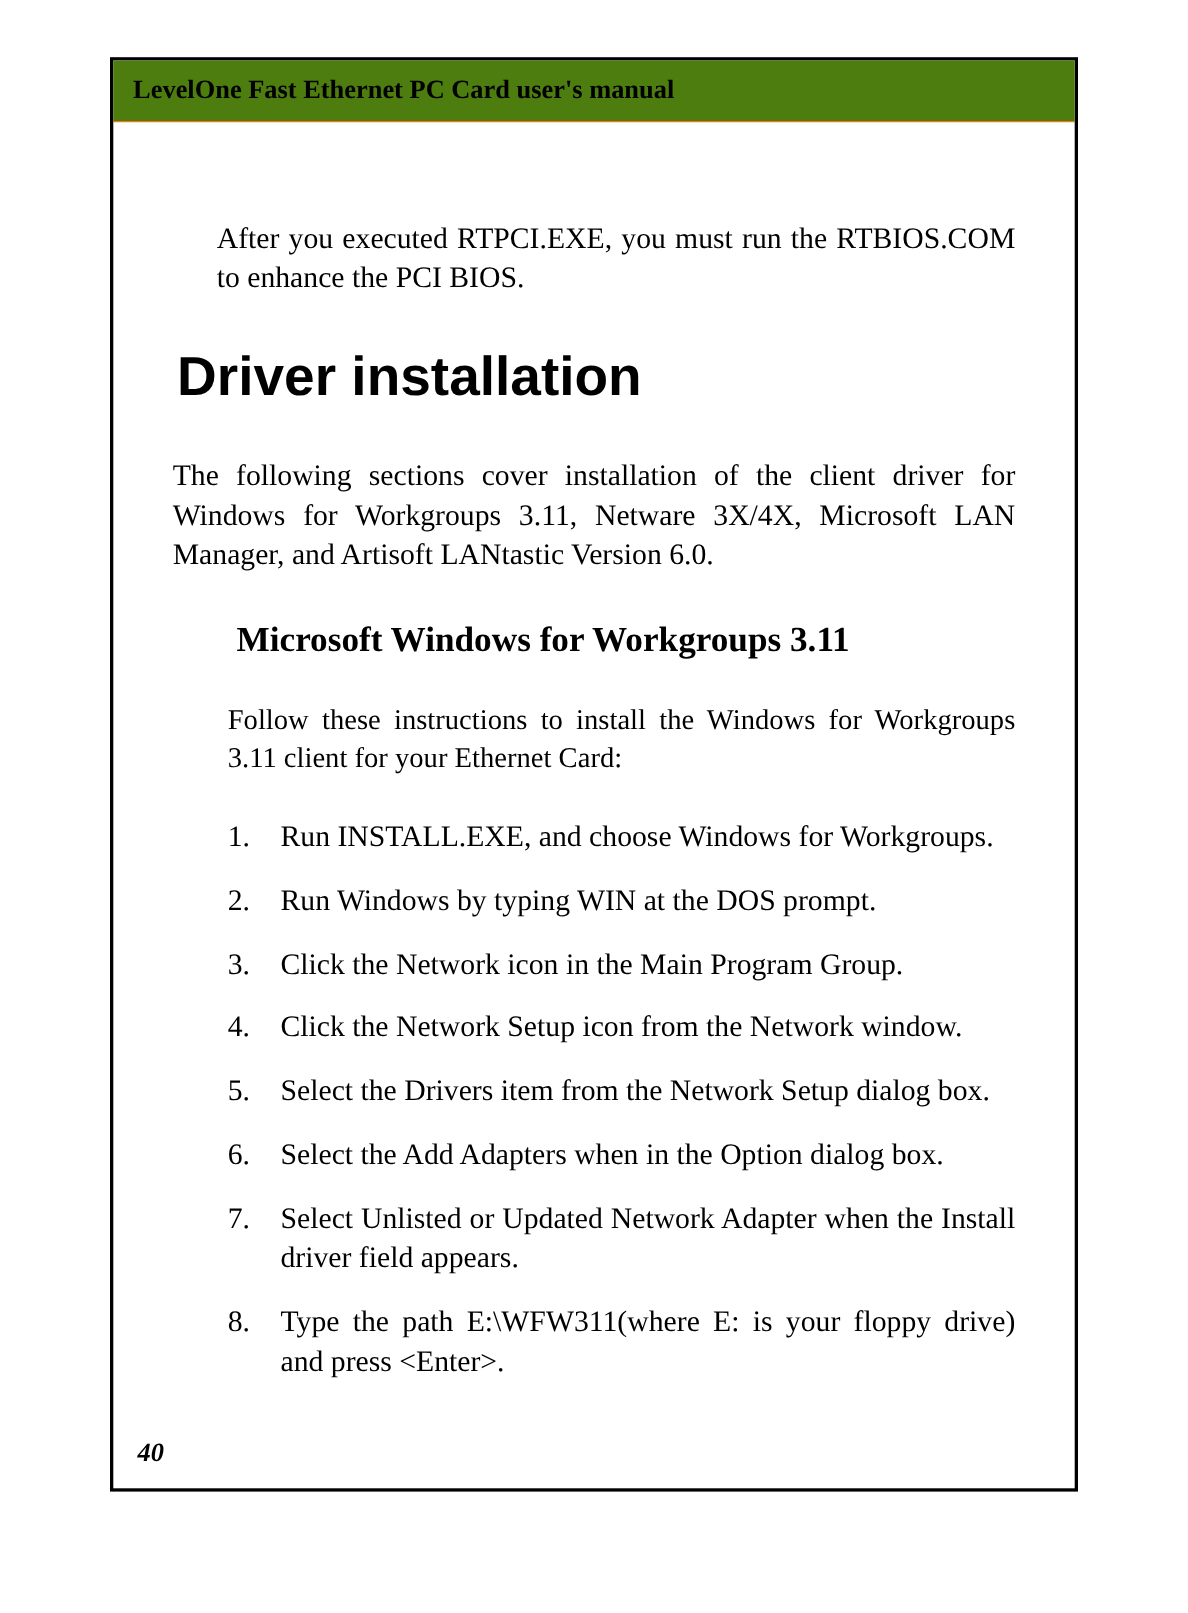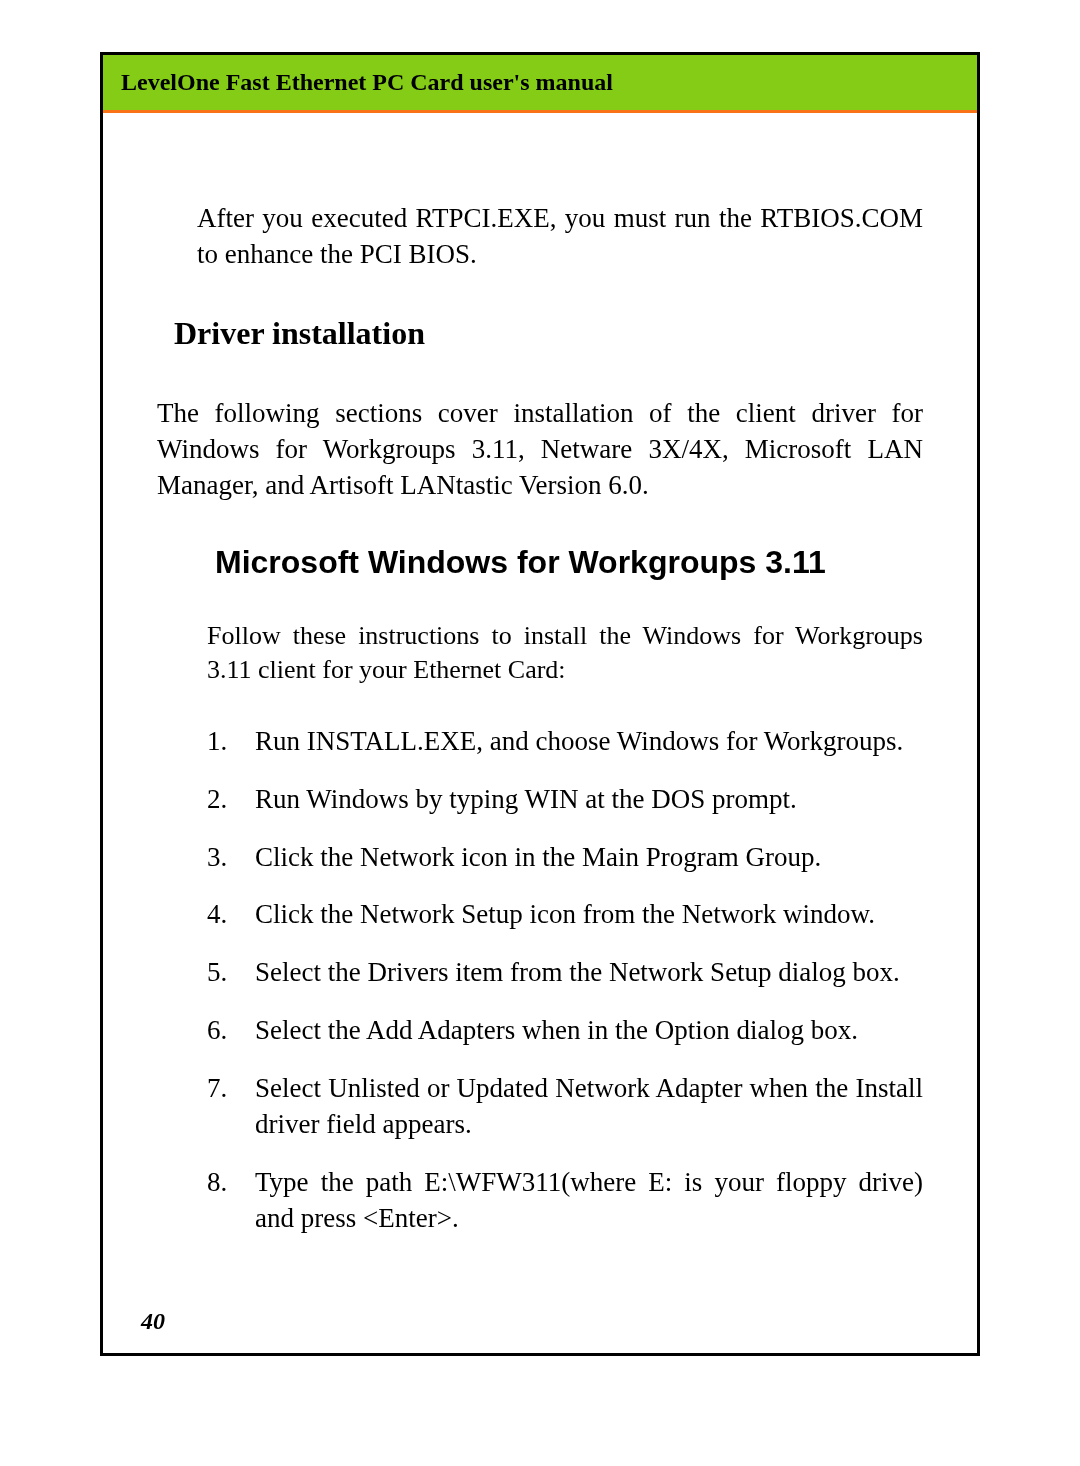--- a/index.html
+++ b/index.html
@@ -19,23 +19,23 @@
     .page-frame {
       position: absolute;
       top: 52px;
       left: 100px;
       right: 100px;
       bottom: 110px;
       border: 3px solid #000000;
     }
     
     .header-bar {
-      background: #84cc16;
+      background: #4d7c0f;
       padding: 14px 18px;
-      border-bottom: 3px solid #f97316;
+      border-bottom: 1px solid #f97316;
     }
     
     .header-text {
       font-family: 'Times New Roman', Times, serif;
       font-weight: bold;
       font-size: 24px;
     }
     
     .content-area {
       padding: 88px 54px 40px 54px;
@@ -43,36 +43,36 @@
     
     .intro-para {
       font-size: 27px;
       text-align: justify;
       line-height: 1.33;
       margin-bottom: 42px;
       margin-left: 40px;
     }
     
     .section-heading {
-      font-family: Liberation Serif, serif;
+      font-family: Liberation Sans, sans-serif;
       font-weight: bold;
-      font-size: 32px;
+      font-size: 50px;
       margin-bottom: 44px;
-      margin-left: 17px;
+      margin-left: 4px;
     }
     
     .section-para {
       font-size: 27px;
       text-align: justify;
       line-height: 1.33;
       margin-bottom: 40px;
     }
     
     .subsection-heading {
-      font-family: Liberation Sans, sans-serif;
+      font-family: Liberation Serif, serif;
       font-weight: bold;
       font-size: 32px;
       margin-bottom: 38px;
       margin-left: 58px;
     }
     
     .subsection-para {
       font-size: 26px;
       text-align: justify;
       line-height: 1.33;
@@ -99,21 +99,21 @@
     .instruction-item::before {
       content: counter(item) ".";
       position: absolute;
       left: 0;
       top: 0;
     }
     
     .page-number {
       position: absolute;
       bottom: 18px;
-      left: 38px;
+      left: 22px;
       font-family: 'Times New Roman', Times, serif;
       font-weight: bold;
       font-style: italic;
       font-size: 24px;
       margin-top: 33px;
     }
   </style>
 </head>
 <body>
 

